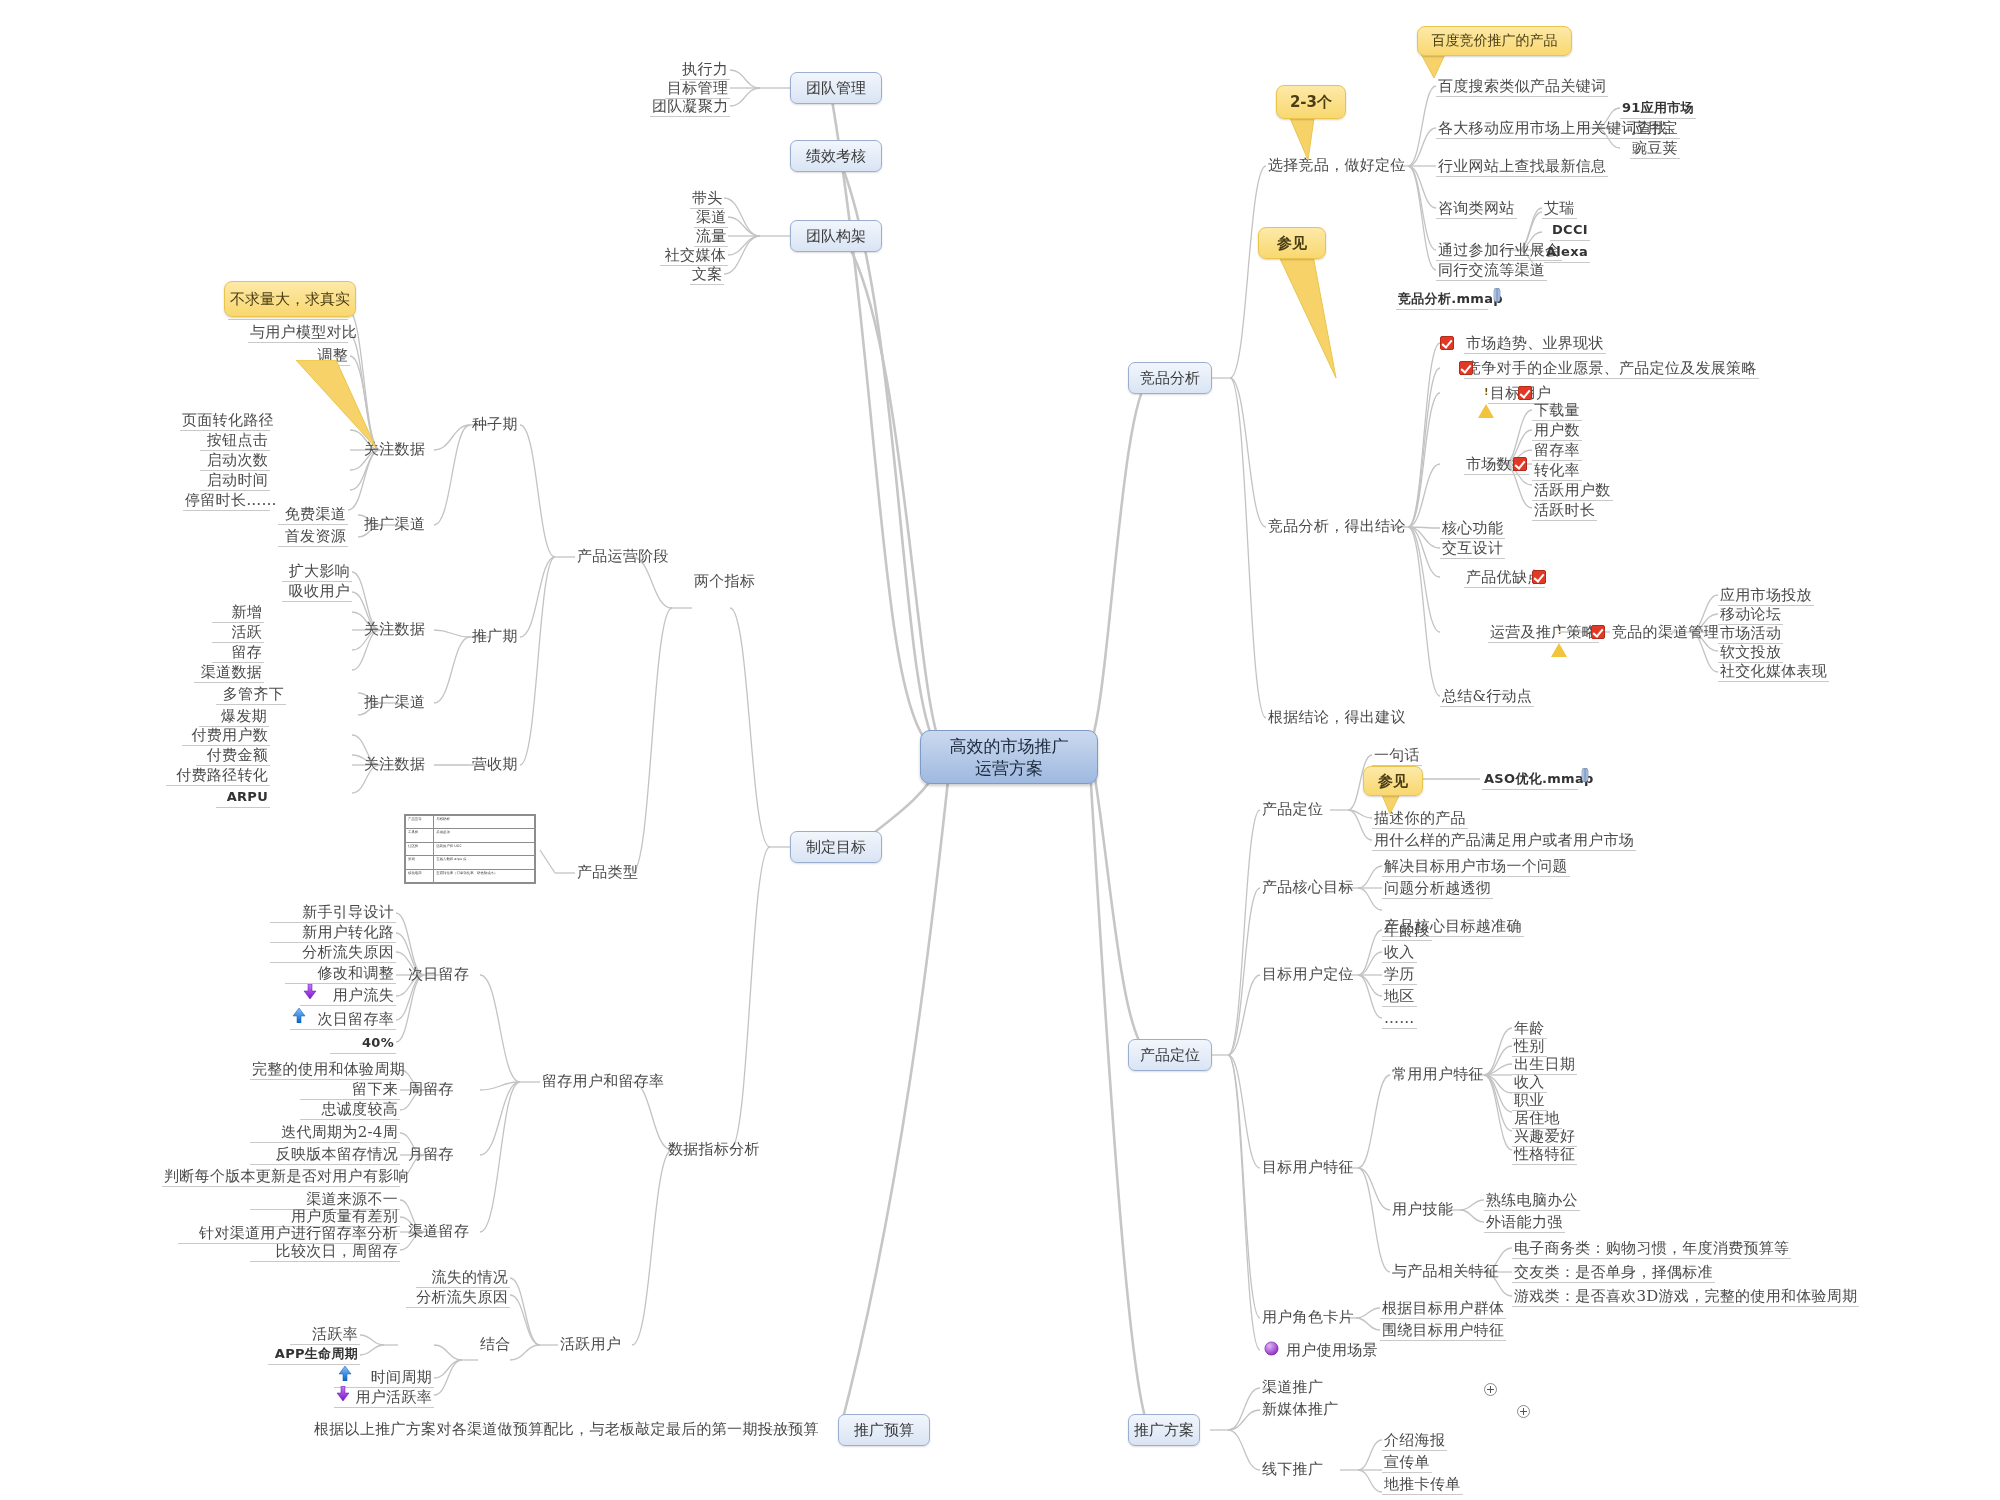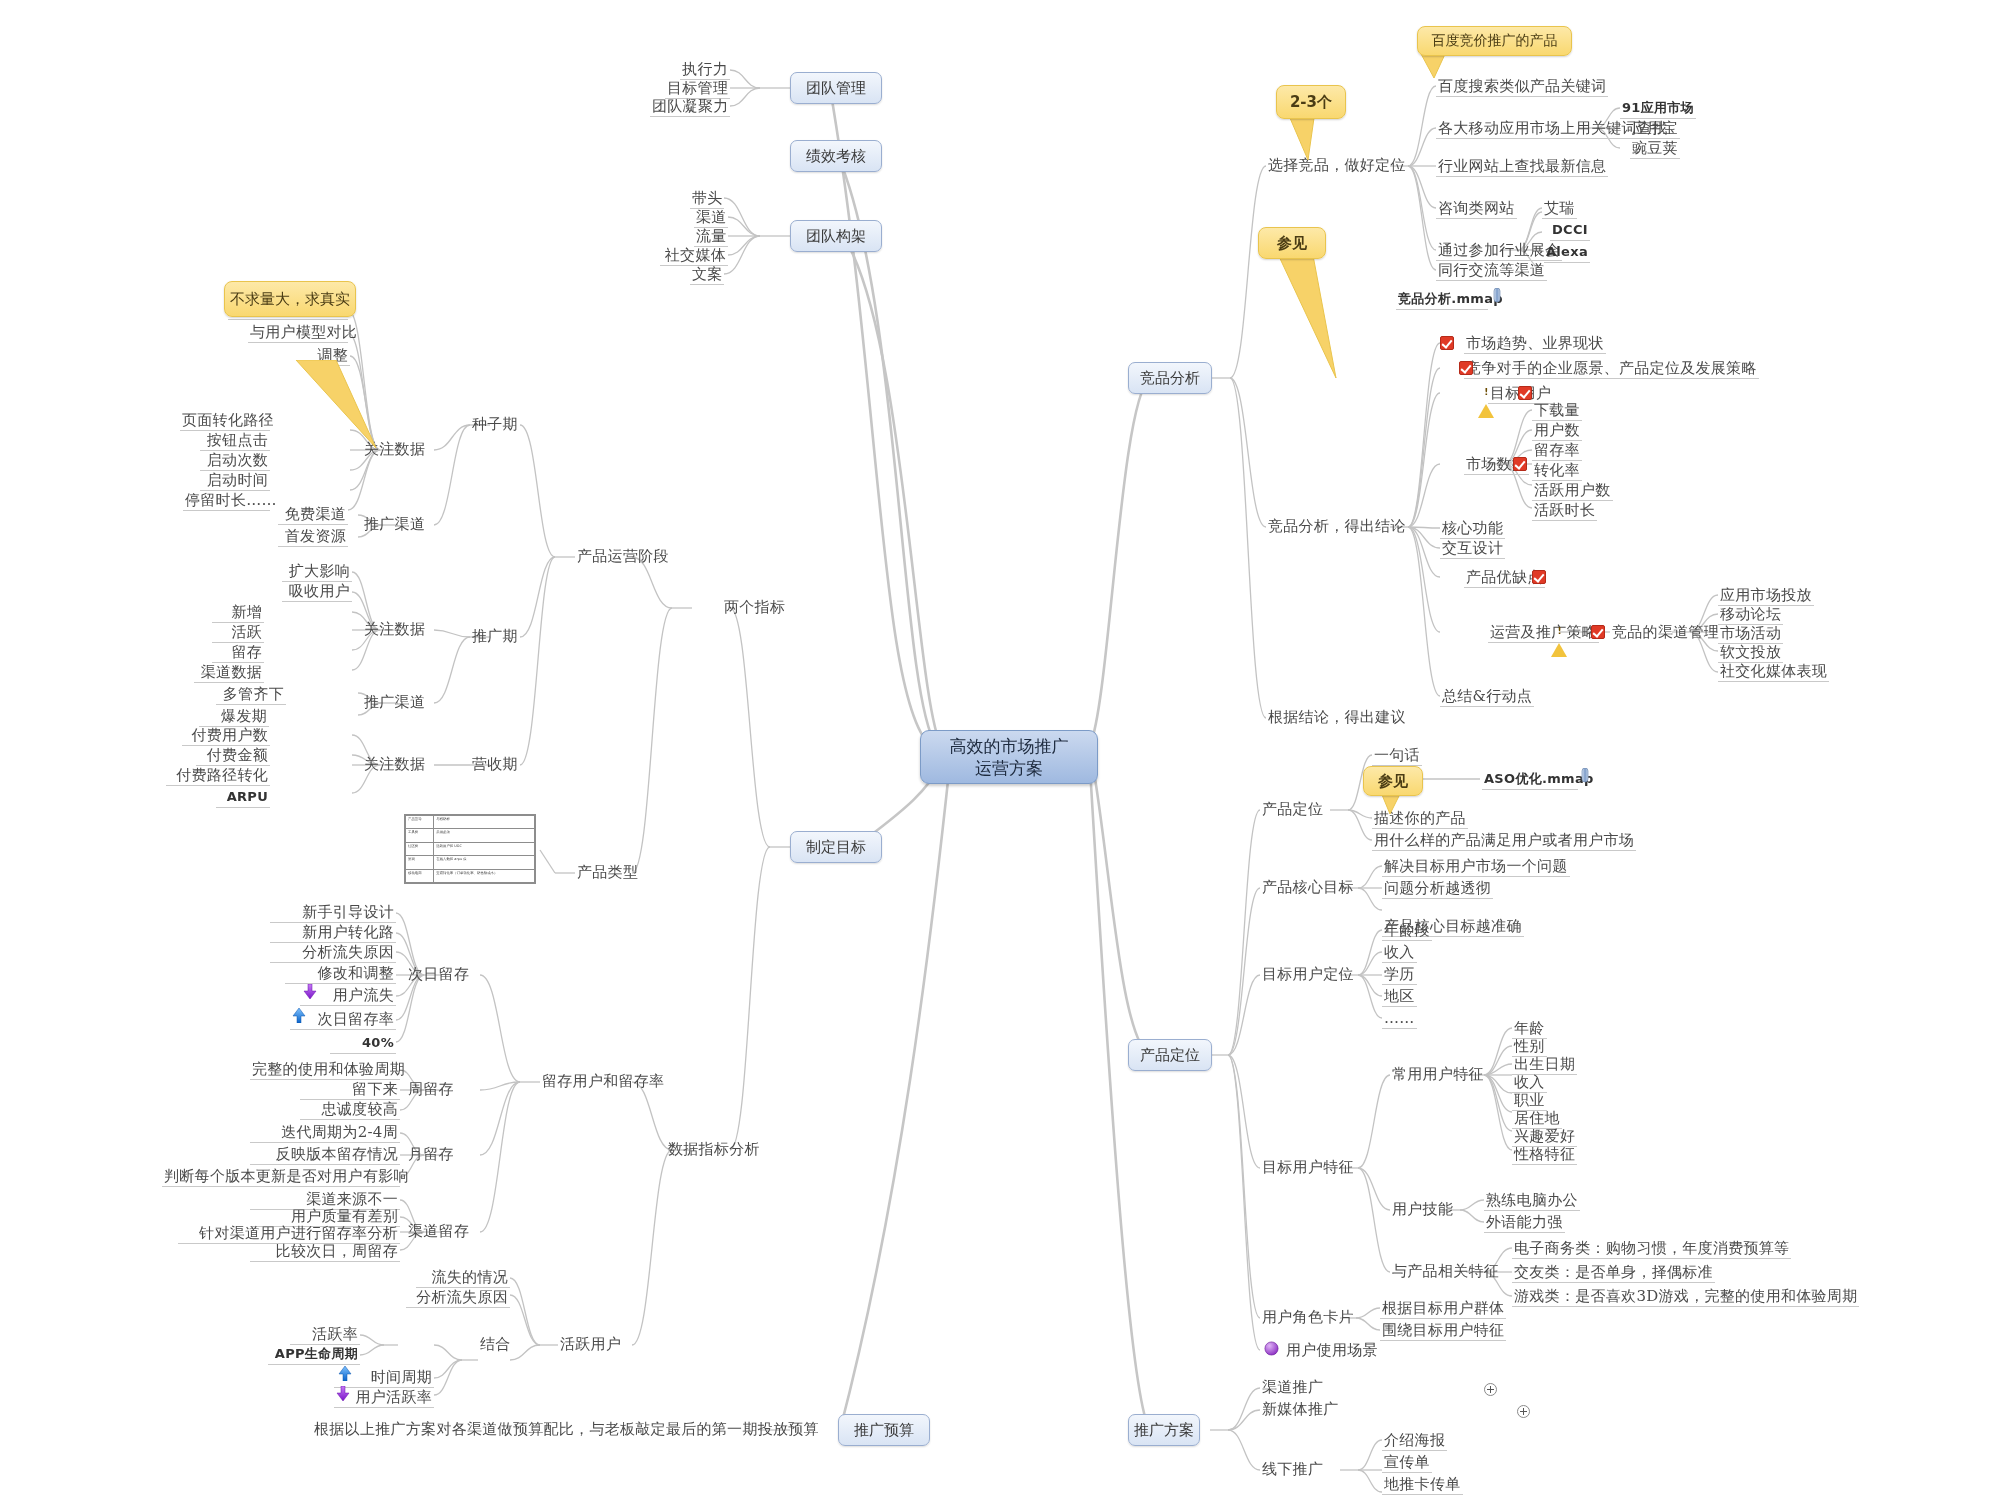--- a/index.html
+++ b/index.html
@@ -401,21 +401,21 @@
       <path d="M1228,1430 C1244,1430 1244,1410 1260,1410"></path>
       <path d="M1228,1430 C1244,1430 1244,1470 1260,1470"></path>
       <path d="M1340,1470 L1358,1470"></path>
       <path d="M1358,1470 C1370,1470 1370,1440 1382,1440"></path>
       <path d="M1358,1470 L1382,1470"></path>
       <path d="M1358,1470 C1370,1470 1370,1492 1382,1492"></path>
     </g>
   </svg>
 
   
-  <div class="rootnode" style="left:920px;top:730px;width:178px;height:54px;">
+  <div class="rootnode" style="left:920px;top:730px;width:178px;height:54px;border-radius:10px;">
     <span style="white-space:pre-line;">高效的市场推广
 运营方案</span>
   </div>
 
   
   <div class="boxnode" style="left:790px;top:72px;width:92px;height:32px;">
     <span>团队管理</span>
   </div>
   <div class="boxnode" style="left:790px;top:140px;width:92px;height:32px;">
     <span>绩效考核</span>
@@ -455,21 +455,21 @@
   <div class="node rightalign" style="left:694px;top:208px;width:34px;">
     <span>渠道</span></div>
   <div class="node rightalign" style="left:694px;top:227px;width:34px;">
     <span>流量</span></div>
   <div class="node rightalign" style="left:660px;top:246px;width:68px;">
     <span>社交媒体</span></div>
   <div class="node rightalign" style="left:690px;top:265px;width:34px;">
     <span>文案</span></div>
 
   
-  <div class="node nb" style="left:692px;top:598px;margin-left:30px;">
+  <div class="node nb" style="left:692px;top:572px;">
     <span>两个指标</span></div>
   <div class="node nb" style="left:666px;top:1140px;">
     <span>数据指标分析</span></div>
 
   <div class="node nb" style="left:575px;top:547px;">
     <span>产品运营阶段</span></div>
   <div class="node nb" style="left:575px;top:863px;">
     <span>产品类型</span></div>
 
   

